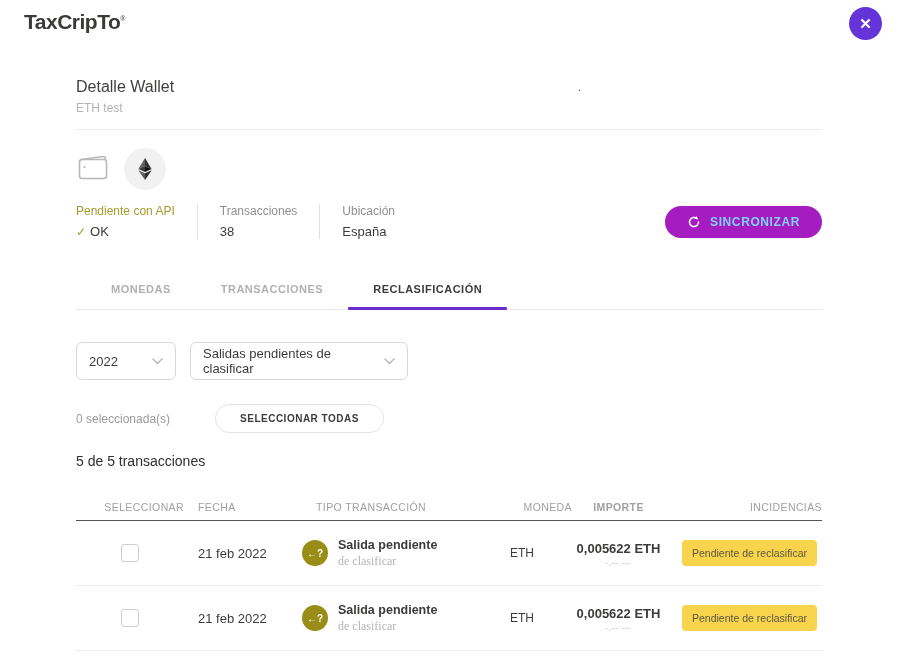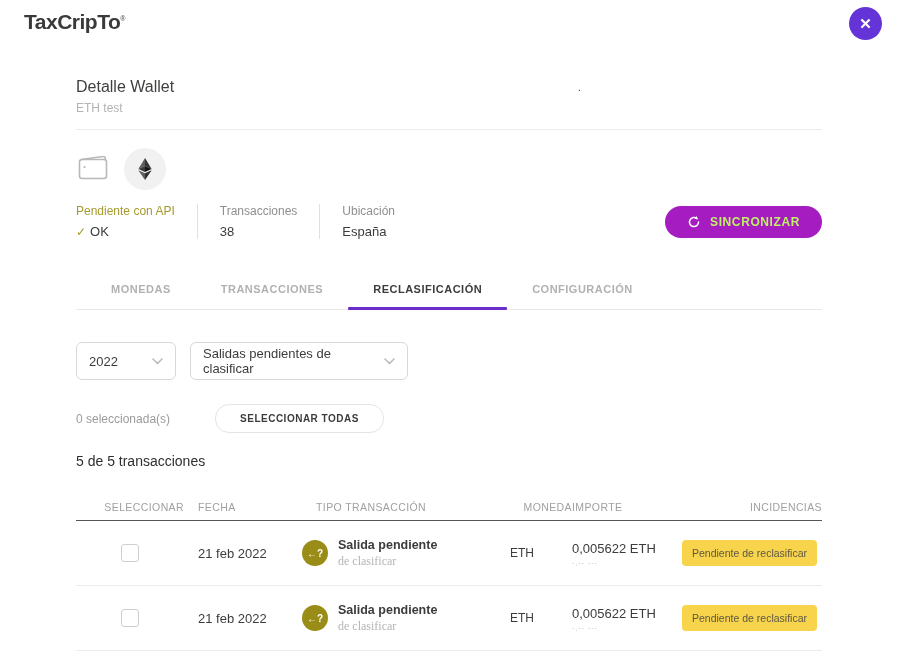--- a/index.html
+++ b/index.html
@@ -41,21 +41,21 @@
   
   .info-row { display: flex; align-items: center; margin-top: 14px; }
   .info-block { padding-right: 22px; }
   .info-block + .info-block { border-left: 1px solid #e0e0e0; padding-left: 22px; }
   .info-label { font-size: 12px; color: #8f8f8f; }
   .info-label.olive { color: var(--olive, #a59b2d); }
   .info-value { font-size: 13px; color: #3c3c3b; margin-top: 6px; }
   .check { color: var(--olive, #a59b2d); margin-right: 4px; font-size: 12px; }
   .sync-btn {
     margin-left: auto; height: 32px; padding: 0 22px;
-    background: var(--accent-purple, #a51cc0); color: #bef264; border: none; border-radius: 17px;
+    background: var(--accent-purple, #a51cc0); color: #7dd3fc; border: none; border-radius: 17px;
     font-size: 12px; font-weight: 700; letter-spacing: 0.6px; cursor: pointer;
     display: flex; align-items: center; gap: 9px;
     font-family: "Liberation Sans", sans-serif;
   }
   
   .tabs { display: flex; margin-top: 44px; border-bottom: 1px solid #e8e8e8; padding-left: 10px; }
   .tab {
     padding: 0 25px 14px 25px; font-size: 11px; font-weight: 700; letter-spacing: 0.5px;
     color: #b1b1b1; cursor: pointer; position: relative;
   }
@@ -89,21 +89,21 @@
     font-family: "Liberation Sans", sans-serif;
   }
   .summary { margin-top: 20px; font-size: 14px; color: #2f2f2e; }
   
   .table { margin-top: 24px; }
   .t-grid { display: grid; grid-template-columns: 108px 118px 170px 100px 105px 1fr; align-items: center; }
   .t-head { height: 28px; border-bottom: 1px solid #555555; }
   .t-head span { font-size: 10.5px; color: #a0a0a0; letter-spacing: 0.4px; }
   .c-center { text-align: right; justify-self: stretch; }
   .c-left { padding-left: 14px; }
-  .c-right { text-align: left; padding-right: 12px; }
+  .c-right { text-align: center; padding-right: 12px; font-weight: bold; }
   .t-row { height: 65px; border-bottom: 1px solid #ececec; }
   .checkbox {
     width: 18px; height: 18px; border: 1.5px solid #cfcfcf; border-radius: 3px;
     background: #fff; margin: 0 auto; cursor: pointer;
   }
   .cell-date { font-size: 13px; color: #3c3c3b; text-align: left; padding-left: 14px; }
   .cell-type { display: flex; align-items: center; }
   .type-icon {
     width: 26px; height: 26px; border-radius: 50%; background: var(--icon-olive, #9a8d17);
     color: #fff; font-size: 10px; font-weight: 700;
@@ -180,21 +180,20 @@
         </svg>
       </span>
       <span>SINCRONIZAR</span>
     </button>
   </div>
 
   <div class="tabs">
     <div class="tab">MONEDAS</div>
     <div class="tab">TRANSACCIONES</div>
     <div class="tab active">RECLASIFICACIÓN</div>
-    <div class="tab">CONFIGURACIÓN</div>
   </div>
 
   <div class="filters">
     <div class="select select-year">
       <span>2022</span>
       <span style="display:flex;">
         <svg width="11" height="7" viewBox="0 0 11 7" fill="none">
             <path d="M1 1 L5.5 5.5 L10 1" stroke="#b9b9b9" stroke-width="1.5" stroke-linecap="round"></path>
           </svg>
       </span>

